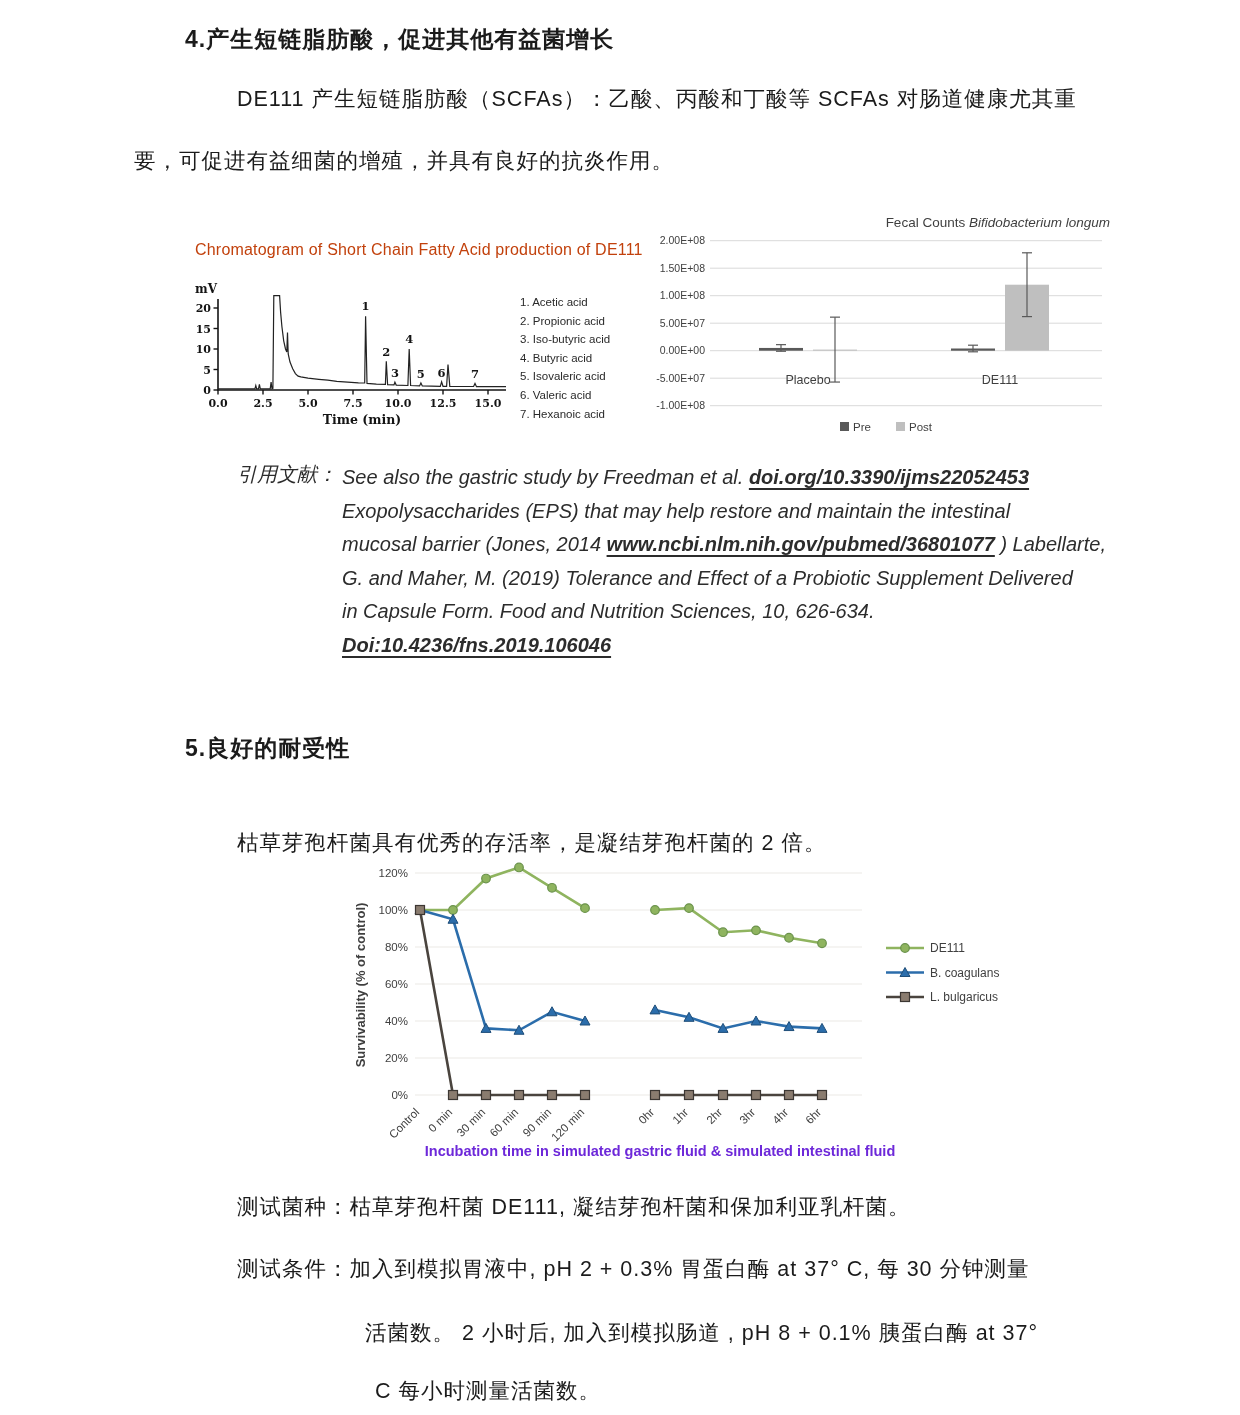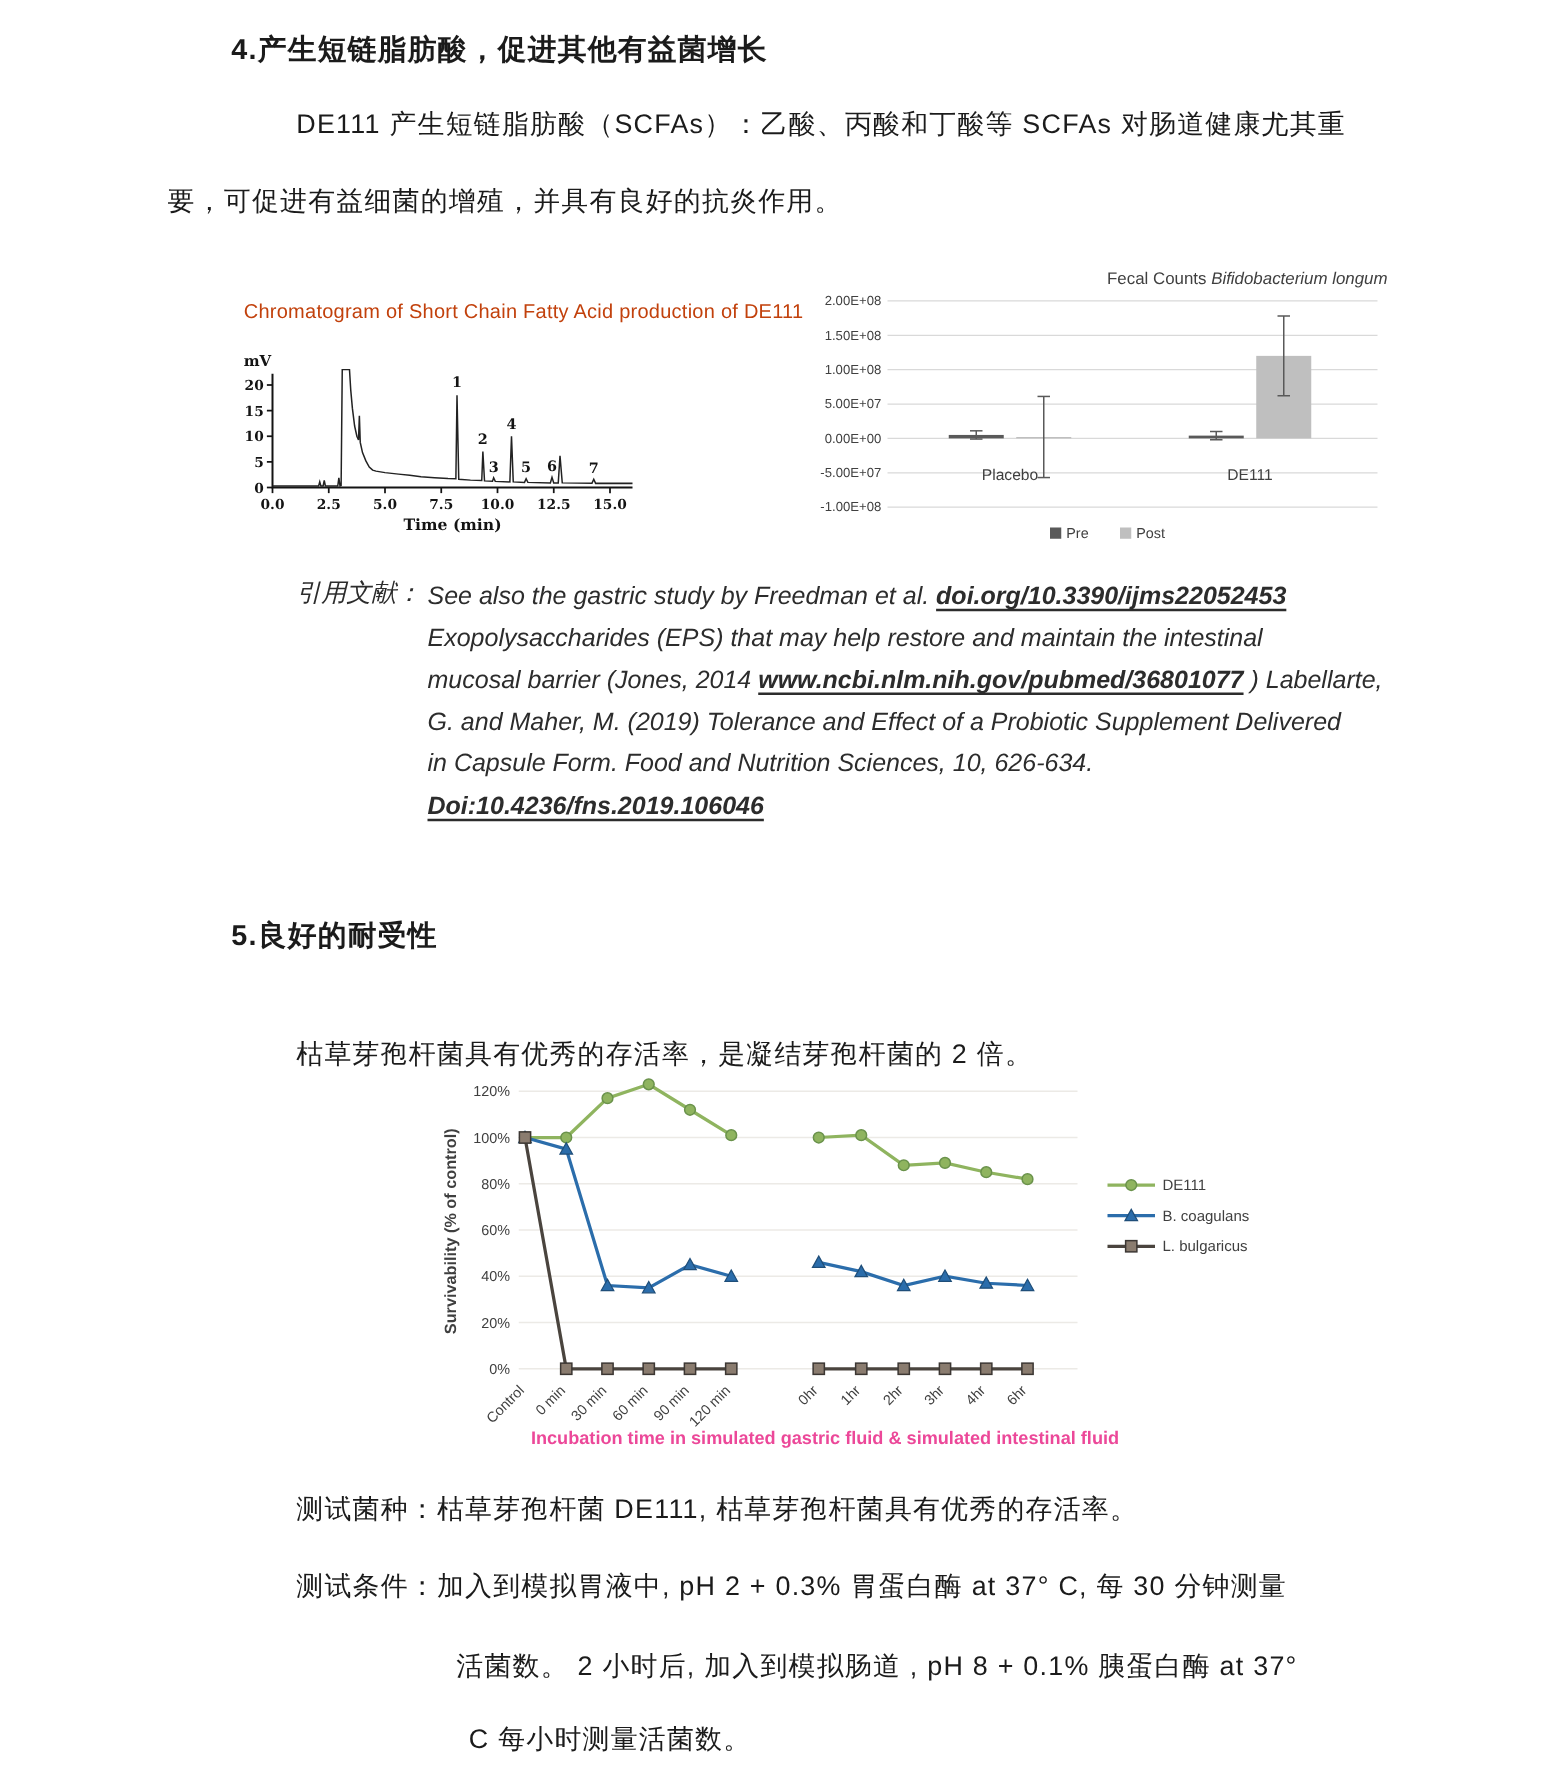--- a/index.html
+++ b/index.html
@@ -18,21 +18,21 @@
     color:#c2410c; font-size:16px; letter-spacing:.2px; white-space:nowrap; }
   .chromo-legend { position:absolute; left:325px; top:88px; font-size:11.5px; color:#2a2a2a; }
   .chromo-legend div { height:18.6px; line-height:18.6px; white-space:nowrap; }
   .bar-title { position:absolute; left:0; top:12px; width:100%; text-align:right;
     font-size:13.5px; color:#3f3f3f; white-space:nowrap; }
   .bar-title .it { font-style:italic; }
   .line-ylabel { position:absolute; left:-100px; top:10px; width:260px; height:260px;
     display:flex; align-items:center; justify-content:center;
     transform:rotate(-90deg); font-size:13px; font-weight:bold; color:#3f3f3f; white-space:nowrap; }
   .line-xlabel { position:absolute; left:60px; top:298px; width:540px; text-align:center;
-    font-size:14.5px; font-weight:bold; color:#ec4899; white-space:nowrap; }
+    font-size:14.5px; font-weight:bold; color:#6d28d9; white-space:nowrap; }
   svg { position:absolute; left:0; top:0; overflow:visible; }
   svg text { font-family:"Liberation Sans","DejaVu Sans",sans-serif; }
   .serifnum { font-family:"DejaVu Serif","Liberation Serif",serif; font-weight:bold; }
 </style>
 </head>
 <body>
 
 <div class="abs h-cn" style="left:185px; top:24px;">4.产生短链脂肪酸，促进其他有益菌增长</div>
 <div class="abs p-cn" style="left:237px; top:84px;">DE111 产生短链脂肪酸（SCFAs）：乙酸、丙酸和丁酸等 SCFAs 对肠道健康尤其重</div>
 <div class="abs p-cn" style="left:134px; top:146px;">要，可促进有益细菌的增殖，并具有良好的抗炎作用。</div>
@@ -69,20 +69,29 @@
       <text x="167" y="219" text-anchor="middle" font-size="12.5" class="serifnum" fill="#141414">Time (min)</text>
       <polyline points="23.0,183.8 59.9,183.8 60.8,180.5 61.7,183.8 63.5,183.8 64.4,179.3 65.3,183.8 75.2,183.8 76.1,177.2 77.0,183.8 77.9,183.4 78.8,90.7 84.6,90.7 85.6,107.1 86.9,121.5 88.7,135.8 90.5,144.0 91.8,146.9 92.5,127.6 93.2,148.9 95.0,157.1 97.7,163.7 100.4,168.6 103.1,171.1 105.8,171.9 113.0,173.1 123.8,174.3 132.8,175.2 141.8,176.4 152.6,177.2 163.4,177.8 169.7,178.0 170.6,111.2 172.0,178.4 181.4,179.1 190.4,179.3 191.3,156.3 192.6,179.7 199.0,179.9 199.9,177.2 201.2,180.1 212.9,180.5 214.2,144.0 215.6,180.5 224.6,180.9 225.9,178.0 227.3,180.9 245.3,181.3 246.6,176.8 248.0,181.3 251.6,181.3 253.0,159.6 254.8,181.3 278.6,181.5 280.0,178.4 281.5,181.7 311.0,181.7" fill="none" stroke="#222" stroke-width="1.2"></polyline>
       <text x="170.6" y="104.64" text-anchor="middle" font-size="11.5" class="serifnum" fill="#141414">1</text>
       <text x="191.29999999999998" y="150.56" text-anchor="middle" font-size="11.5" class="serifnum" fill="#141414">2</text>
       <text x="199.94" y="172.29" text-anchor="middle" font-size="11.5" class="serifnum" fill="#141414">3</text>
       <text x="214.16" y="138.26" text-anchor="middle" font-size="11.5" class="serifnum" fill="#141414">4</text>
       <text x="225.85999999999999" y="172.7" text-anchor="middle" font-size="11.5" class="serifnum" fill="#141414">5</text>
       <text x="246.56" y="171.88" text-anchor="middle" font-size="11.5" class="serifnum" fill="#141414">6</text>
       <text x="280.03999999999996" y="173.11" text-anchor="middle" font-size="11.5" class="serifnum" fill="#141414">7</text>
     </svg>
+  <div class="chromo-legend" id="chromo-legend">
+      <div>1.  Acetic acid</div>
+      <div>2.  Propionic acid</div>
+      <div>3.  Iso-butyric acid</div>
+      <div>4.  Butyric acid</div>
+      <div>5.  Isovaleric acid</div>
+      <div>6.  Valeric acid</div>
+      <div>7.  Hexanoic acid</div>
+    </div>
 </div>
 
 <div class="chart-box" style="left:650px; top:203px; width:460px; height:245px;">
   <div class="bar-title"><span>Fecal Counts </span><span class="it">Bifidobacterium longum</span></div>
   <svg id="bar-svg" width="460" height="245" viewBox="0 0 460 245">
       <line x1="60" y1="37.7" x2="452" y2="37.7" stroke="#d9d9d9" stroke-width="1"></line>
       <text x="55" y="41.2" text-anchor="end" font-size="10.5" fill="#404040">2.00E+08</text>
       <line x1="60" y1="65.2" x2="452" y2="65.2" stroke="#d9d9d9" stroke-width="1"></line>
       <text x="55" y="68.7" text-anchor="end" font-size="10.5" fill="#404040">1.50E+08</text>
       <line x1="60" y1="92.7" x2="452" y2="92.7" stroke="#d9d9d9" stroke-width="1"></line>
@@ -212,16 +221,16 @@
       <line x1="556" y1="127.5" x2="594" y2="127.5" stroke="#2b6dab" stroke-width="2.6"></line>
       <path d="M575,122.5 L580,131.5 L570,131.5 Z" fill="#2b6dab" stroke="#1f4e79" stroke-width="1"></path>
       <text x="600" y="131.5" font-size="12" fill="#3f3f3f">B. coagulans</text>
       <line x1="556" y1="152" x2="594" y2="152" stroke="#4a443e" stroke-width="2.6"></line>
       <rect x="570.5" y="147.5" width="9" height="9" fill="#8a7c6f" stroke="#3c3733" stroke-width="1.2"></rect>
       <text x="600" y="156" font-size="12" fill="#3f3f3f">L. bulgaricus</text>
     </svg>
   <div class="line-xlabel">Incubation time in simulated gastric fluid &amp; simulated intestinal fluid</div>
 </div>
 
-<div class="abs p-cn" style="left:237px; top:1192px;">测试菌种：枯草芽孢杆菌 DE111, 枯草芽孢杆菌具有优秀的存活率。</div>
+<div class="abs p-cn" style="left:237px; top:1192px;">测试菌种：枯草芽孢杆菌 DE111, 凝结芽孢杆菌和保加利亚乳杆菌。</div>
 <div class="abs p-cn" style="left:237px; top:1254px;">测试条件：加入到模拟胃液中, pH 2 + 0.3% 胃蛋白酶 at 37° C, 每 30 分钟测量</div>
 <div class="abs p-cn" style="left:365px; top:1318px;">活菌数。 2 小时后, 加入到模拟肠道 , pH 8 + 0.1% 胰蛋白酶 at 37°</div>
 <div class="abs p-cn" style="left:375px; top:1376px;">C 每小时测量活菌数。</div>
 
 </body></html>

